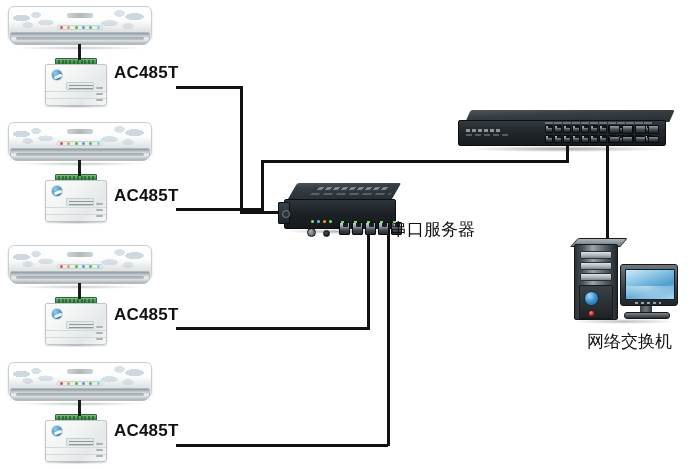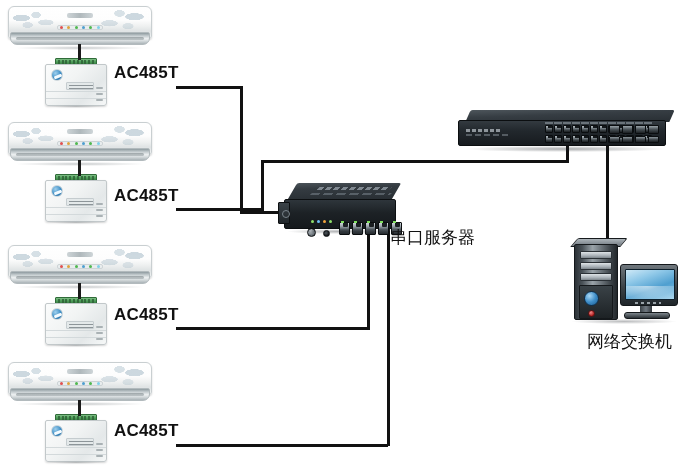--- a/index.html
+++ b/index.html
@@ -524,21 +524,21 @@
             <i class="pled"></i>
           </div>
         <div class="ss-port">
             <i class="pled"></i>
           </div>
       </div>
     </div>
     <div class="ss-ear"></div>
     <div class="ss-shadow"></div>
   </div>
-  <div class="lbl-cn" style="left:390px; top:226px;">串口服务器</div>
+  <div class="lbl-cn" style="left:390px; top:218px;">串口服务器</div>
 
   <div id="network-switch">
     <div class="sw-top"></div>
     <div class="sw-face">
       <div class="sw-brand"></div>
       <div class="sw-brand2"></div>
       <div class="sw-leds">
         <i style="width:8px;height:2px;background:#6a737a;display:block"></i>
         <i style="width:8px;height:2px;background:#6a737a;display:block"></i>
         <i style="width:8px;height:2px;background:#6a737a;display:block"></i>

